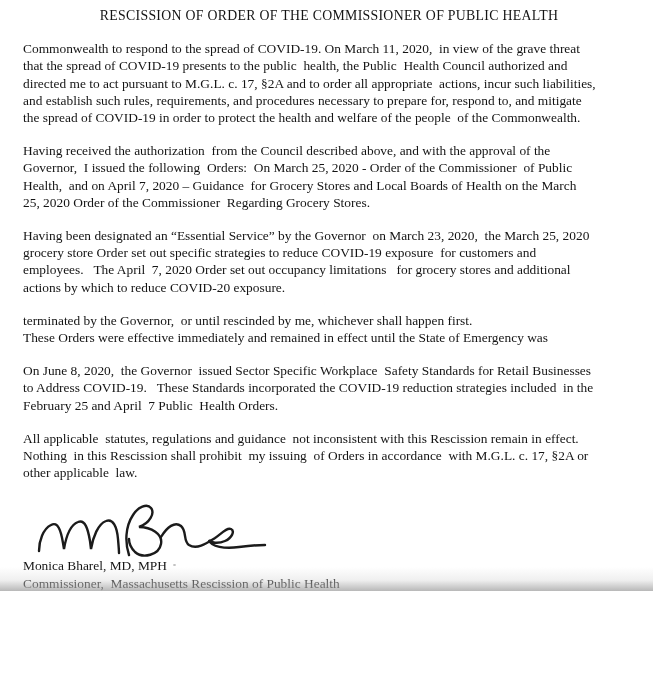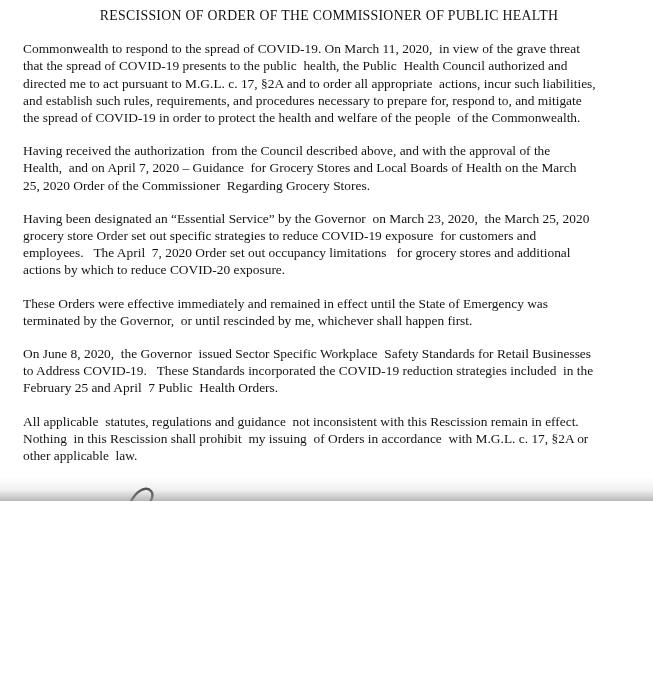--- a/index.html
+++ b/index.html
@@ -1,18 +1,18 @@
 <!DOCTYPE html>
 <html><head>
 <meta charset="utf-8">
 <style>
   html,body{margin:0;padding:0;background:#ffffff;}
   .page{
     position:relative;
-    width:653px;height:501px;
+    width:653px;height:591px;
     background:#ffffff;
     overflow:hidden;
     font-family:"Liberation Serif","DejaVu Serif",serif;
     font-size:13.4px;
     line-height:17.2px;
     color:#141414;
     -webkit-font-smoothing:antialiased;
   }
   .content{padding:7px 18px 0 23px;}
   .doc-title{
@@ -49,32 +49,33 @@
     <div class="paragraphs">
         <div class="para">
           <div class="line">Commonwealth to respond to the spread of COVID-19. On March 11, 2020,  in view of the grave threat</div>
           <div class="line">that the spread of COVID-19 presents to the public  health, the Public  Health Council authorized and</div>
           <div class="line">directed me to act pursuant to M.G.L. c. 17, §2A and to order all appropriate  actions, incur such liabilities,</div>
           <div class="line">and establish such rules, requirements, and procedures necessary to prepare for, respond to, and mitigate</div>
           <div class="line">the spread of COVID-19 in order to protect the health and welfare of the people  of the Commonwealth.</div>
         </div>
         <div class="para">
           <div class="line">Having received the authorization  from the Council described above, and with the approval of the</div>
+          <div class="line">Governor,  I issued the following  Orders:  On March 25, 2020 - Order of the Commissioner  of Public</div>
           <div class="line">Health,  and on April 7, 2020 – Guidance  for Grocery Stores and Local Boards of Health on the March</div>
           <div class="line">25, 2020 Order of the Commissioner  Regarding Grocery Stores.</div>
         </div>
         <div class="para">
           <div class="line">Having been designated an “Essential Service” by the Governor  on March 23, 2020,  the March 25, 2020</div>
           <div class="line">grocery store Order set out specific strategies to reduce COVID-19 exposure  for customers and</div>
           <div class="line">employees.   The April  7, 2020 Order set out occupancy limitations   for grocery stores and additional</div>
           <div class="line">actions by which to reduce COVID-20 exposure.</div>
         </div>
         <div class="para">
+          <div class="line">terminated by the Governor,  or until rescinded by me, whichever shall happen first.</div>
           <div class="line">These Orders were effective immediately and remained in effect until the State of Emergency was</div>
-          <div class="line">terminated by the Governor,  or until rescinded by me, whichever shall happen first.</div>
         </div>
         <div class="para">
           <div class="line">On June 8, 2020,  the Governor  issued Sector Specific Workplace  Safety Standards for Retail Businesses</div>
           <div class="line">to Address COVID-19.   These Standards incorporated the COVID-19 reduction strategies included  in the</div>
           <div class="line">February 25 and April  7 Public  Health Orders.</div>
         </div>
         <div class="para">
           <div class="line">All applicable  statutes, regulations and guidance  not inconsistent with this Rescission remain in effect.</div>
           <div class="line">Nothing  in this Rescission shall prohibit  my issuing  of Orders in accordance  with M.G.L. c. 17, §2A or</div>
           <div class="line">other applicable  law.</div>

